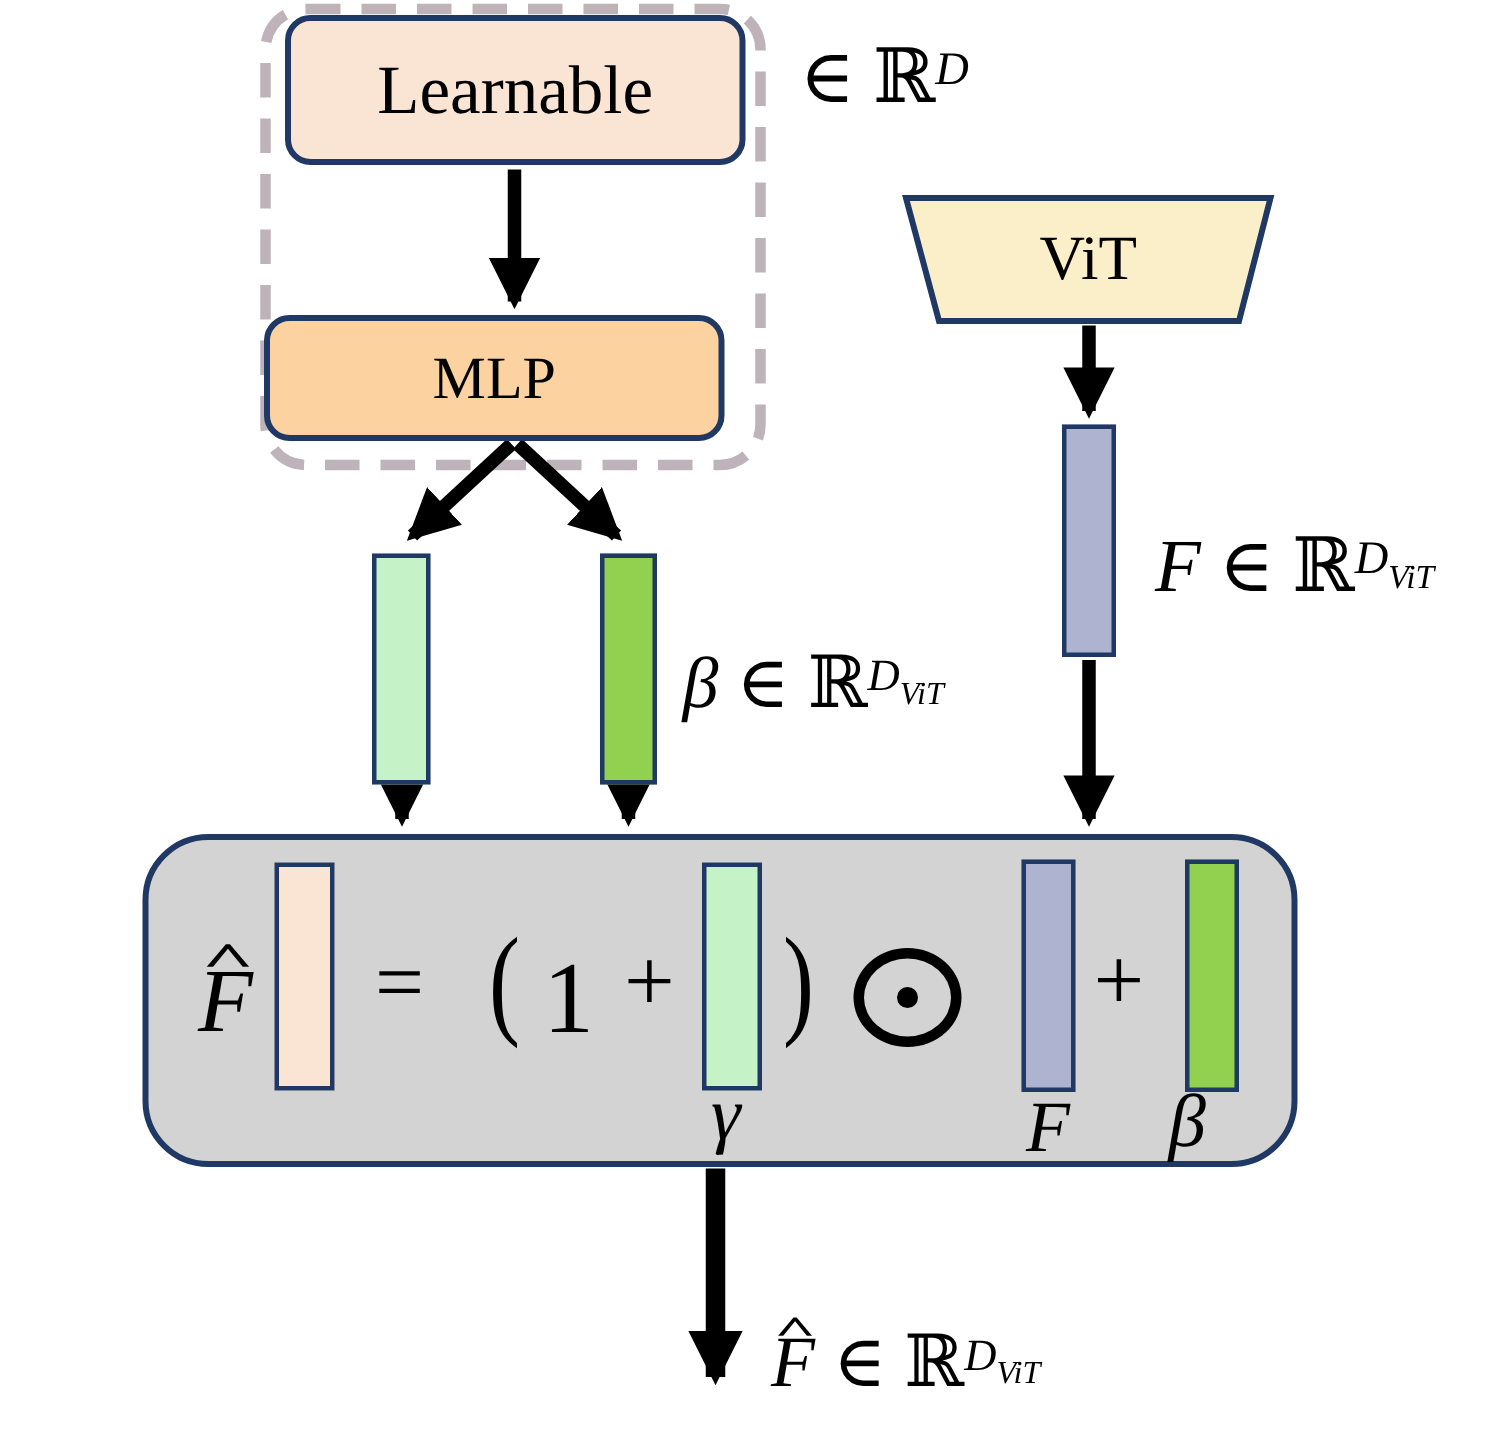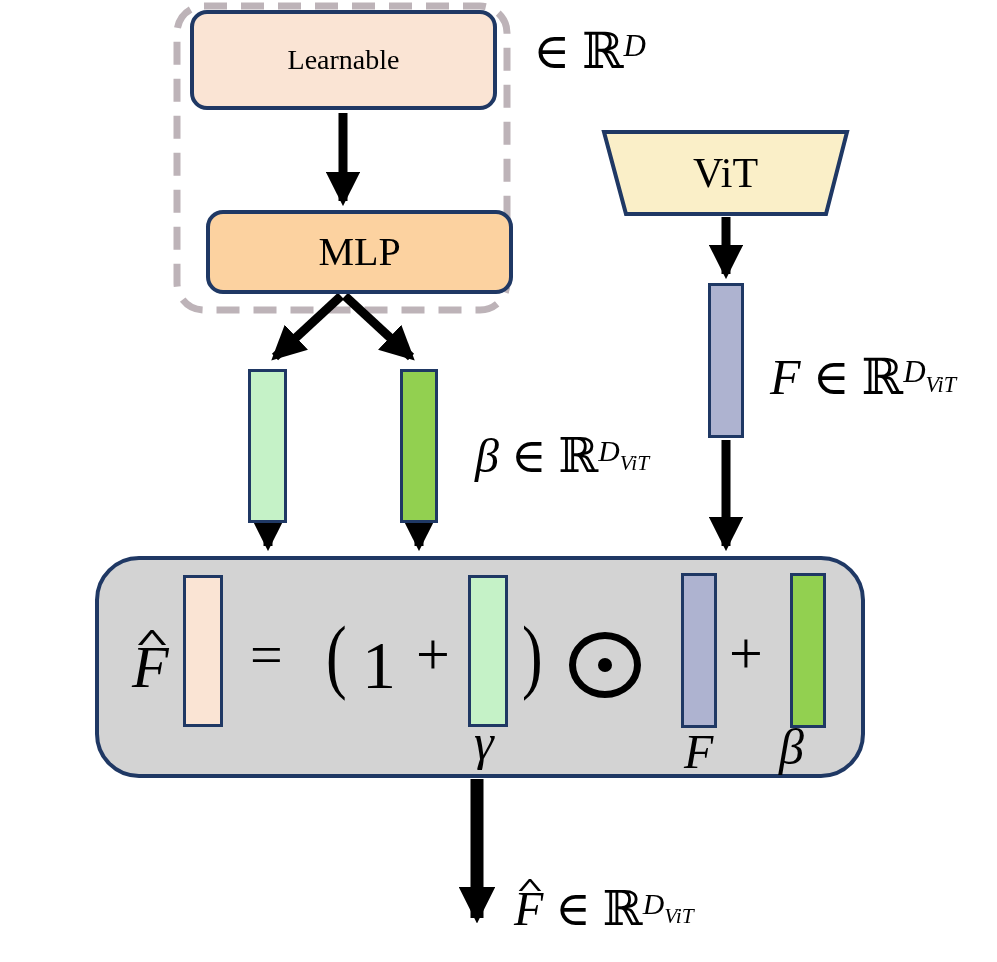--- a/index.html
+++ b/index.html
@@ -23,26 +23,26 @@
   
   .node {
     position: absolute;
     box-sizing: border-box;
     border: 4px solid var(--navy_border);
     border-radius: 17px;
     display: flex;
     flex-direction: column;
     align-items: center;
     justify-content: center;
-    font-size: 28px;
+    font-size: 46px;
     line-height: 1.23;
     text-align: center;
   }
   #learnable { left: 190px; top: 10px;  width: 307px; height: 100px; background: var(--peach); }
-  #mlp       { left: 206px; top: 210px; width: 307px; height: 84px;  background: var(--orange); font-size: 40px; }
+  #mlp       { left: 176px; top: 210px; width: 307px; height: 84px;  background: var(--orange); font-size: 40px; }
   #vit-label {
     position: absolute; left: 603px; top: 131px; width: 245px; height: 84px;
     display: flex; align-items: center; justify-content: center;
     font-size: 42px;
   }
 
   
   .bar {
     position: absolute;
     box-sizing: border-box;
@@ -98,21 +98,21 @@
   }
 
   
   .dim { position: absolute; white-space: nowrap; line-height: 1; font-size: 48px; }
   .dim .elem { margin: 0 12px; }
   .bb { font-family: "DejaVu Serif", "DejaVu Sans", serif; }
   .msup { font-size: 0.62em; position: relative; top: -0.38em; }
   .msubsup { font-size: 0.72em; position: relative; top: 0.42em; }
   #dim-tokens { left: 521px; top: 26px;  font-size: 50px; text-align: right; }
   #dim-gamma  { left: 8px;   top: 437px; }
-  #dim-beta   { left: 475px; top: 431px; }
+  #dim-beta   { left: 455px; top: 431px; }
   #dim-f      { left: 770px; top: 352px; font-size: 50px; }
   #dim-fhat   { left: 514px; top: 884px; }
 
   .hatwrap { position: relative; display: inline-block; font-style: italic; }
   .hatwrap .hat {
     position: absolute;
     left: 55%; top: -0.42em;
     transform: translateX(-50%) scale(1.7, 0.9);
     font-size: 0.6em;
     font-style: normal;

